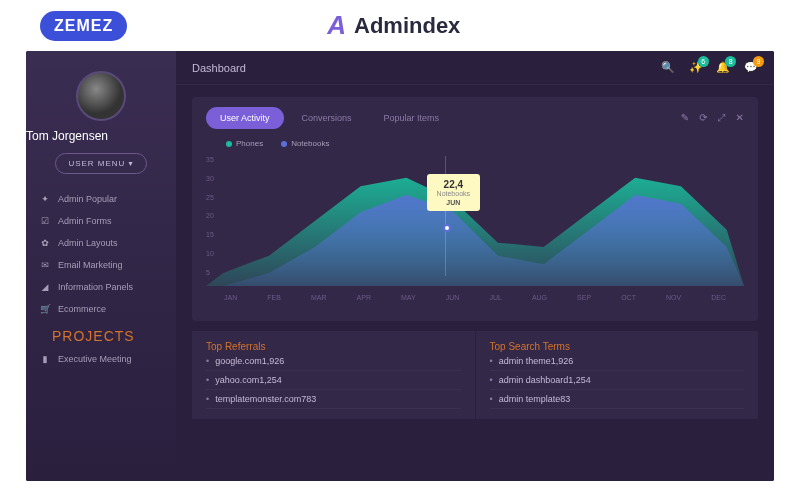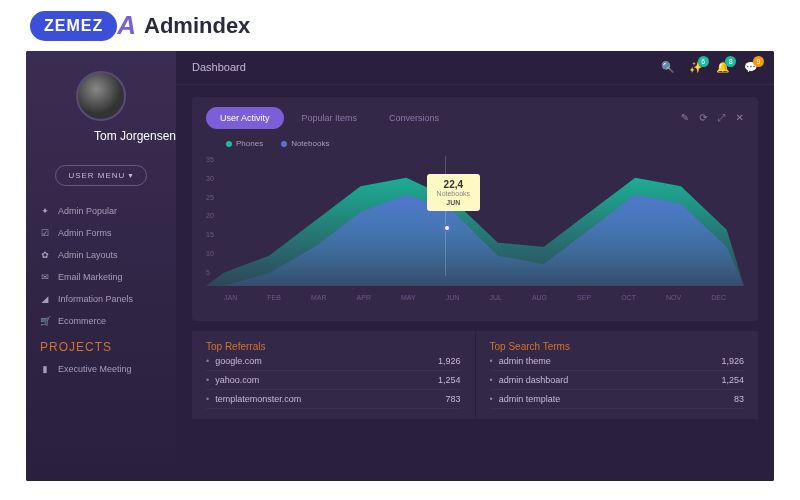--- a/index.html
+++ b/index.html
@@ -1,30 +1,30 @@
 <!DOCTYPE html>
 <html><head>
 <meta charset="utf-8">
 <style>
 *{margin:0;padding:0;box-sizing:border-box;font-family:Arial,sans-serif}
 body{background:#fff;width:800px;height:500px;overflow:hidden}
-.top-logos{display:flex;align-items:flex-end;padding:10px 30px;}
+.top-logos{display:flex;align-items:flex-end;padding:10px 40px;gap:200px}
 .zemez{background:#3b4fd8;color:#fff;padding:6px 14px;border-radius:16px;font-weight:bold;font-size:16px;letter-spacing:1px}
 .admindex{display:flex;align-items:center;gap:8px;font-size:22px;font-weight:bold;color:#2a2a3e}
 .admindex-logo{color:#7b5fd9;font-size:26px;font-style:italic;font-weight:bold}
 .dashboard{background:#2a1f3d;margin:0 26px;height:430px;display:flex;border-radius:2px;overflow:hidden}
 .sidebar{width:150px;background:linear-gradient(180deg,#3a2d52 0%,#2a1f3d 100%);padding:12px 0;color:#a89db8;font-size:10px}
 .avatar{width:50px;height:50px;border-radius:50%;background:radial-gradient(circle at 40% 35%,#888 0%,#333 60%);margin:8px auto 8px;border:2px solid #5a4a7a}
-.username{text-align:right;color:#fff;font-size:12px;margin-bottom:22px}
+.username{text-align:left;color:#fff;font-size:12px;margin-bottom:10px}
 .user-menu-btn{display:block;margin:0 auto 14px;padding:5px 12px;border:1px solid #6a5a8a;border-radius:14px;background:transparent;color:#c4b8d6;font-size:8px;letter-spacing:1px;cursor:pointer}
 .nav-item{display:flex;align-items:center;padding:6px 14px;gap:8px;cursor:pointer;font-size:9px}
 .nav-icon{width:10px;display:inline-block;text-align:center}
-.nav-section{padding:8px 14px 4px;color:#d4732a;font-size:12px;letter-spacing:1px}
+.nav-section{padding:8px 26px 4px;color:#d4732a;font-size:14px;letter-spacing:1px}
 .main{flex:1;background:#2a1f3d;display:flex;flex-direction:column}
-.topbar{display:flex;justify-content:space-between;padding:10px 16px;border-bottom:1px solid rgba(255,255,255,0.05)}
+.topbar{display:flex;align-items:center;justify-content:space-between;padding:10px 16px;border-bottom:1px solid rgba(255,255,255,0.05)}
 .topbar-title{color:#c4b8d6;font-size:11px}
 .topbar-icons{display:flex;gap:14px;align-items:center}
 .topbar-icon{position:relative;color:#8a7aa8;font-size:11px;cursor:pointer}
 .badge{position:absolute;top:-5px;right:-6px;background:#1abc9c;color:#fff;font-size:7px;border-radius:50%;width:11px;height:11px;display:flex;align-items:center;justify-content:center}
 .badge.orange{background:#f39c12}
 .chart-card{margin:12px 16px 0;background:#342848;border-radius:4px;padding:10px 14px}
 .chart-tabs{display:flex;gap:6px;align-items:center;justify-content:space-between}
 .tabs-left{display:flex;gap:4px}
 .tab{padding:6px 14px;border-radius:14px;font-size:9px;color:#8a7aa8;cursor:pointer}
 .tab.active{background:#7b5fd9;color:#fff}
@@ -41,21 +41,21 @@
 .x-axis{display:flex;justify-content:space-between;padding:4px 18px 0;font-size:7px;color:#6a5a8a}
 .tooltip{position:absolute;left:41%;top:18px;background:#fef9c3;border-radius:3px;padding:5px 10px;font-size:8px;text-align:center;color:#333}
 .tooltip-val{font-weight:bold;font-size:10px}
 .tooltip-lbl{color:#888;font-size:7px}
 .tooltip-mon{font-size:7px;font-weight:bold;color:#555;margin-top:2px}
 .tooltip-point{position:absolute;left:44%;top:68px;width:8px;height:8px;background:#fff;border:2px solid #5b6fd9;border-radius:50%}
 .tooltip-line{position:absolute;left:44.5%;top:0;width:1px;height:120px;background:rgba(255,255,255,0.2)}
 .bottom-tables{display:flex;margin:10px 16px 0;gap:1px}
 .table-card{flex:1;background:#342848;padding:10px 14px}
 .table-title{color:#d4732a;font-size:10px;margin-bottom:0}
-.table-row{display:flex;justify-content:space-between;padding:4px 0;font-size:9px;color:#c4b8d6;border-bottom:1px solid rgba(255,255,255,0.04)}
+.table-row{display:flex;padding:4px 0;font-size:9px;color:#c4b8d6;border-bottom:1px solid rgba(255,255,255,0.04)}
 .table-row .bullet{margin-right:6px;color:#8a7aa8}
 </style>
 </head>
 <body>
 
 <div class="top-logos">
   <div class="zemez">ZEMEZ</div>
   <div class="admindex">
     <span class="admindex-logo">A</span>
     <span>Admindex</span>
@@ -110,22 +110,22 @@
         <span class="topbar-icon">✨<span class="badge">6</span></span>
         <span class="topbar-icon">🔔<span class="badge">8</span></span>
         <span class="topbar-icon">💬<span class="badge orange">9</span></span>
       </div>
     </div>
 
     <div class="chart-card">
       <div class="chart-tabs">
         <div class="tabs-left" id="chart-tabs">
             <span class="tab active">User Activity</span>
+            <span class="tab">Conversions</span>
             <span class="tab">Popular Items</span>
-            <span class="tab">Conversions</span>
           </div>
         <div class="chart-actions">
           <span>✎</span>
           <span>⟳</span>
           <span>⤢</span>
           <span>✕</span>
         </div>
       </div>
       <div class="legend" id="legend">
           <div class="legend-item">

